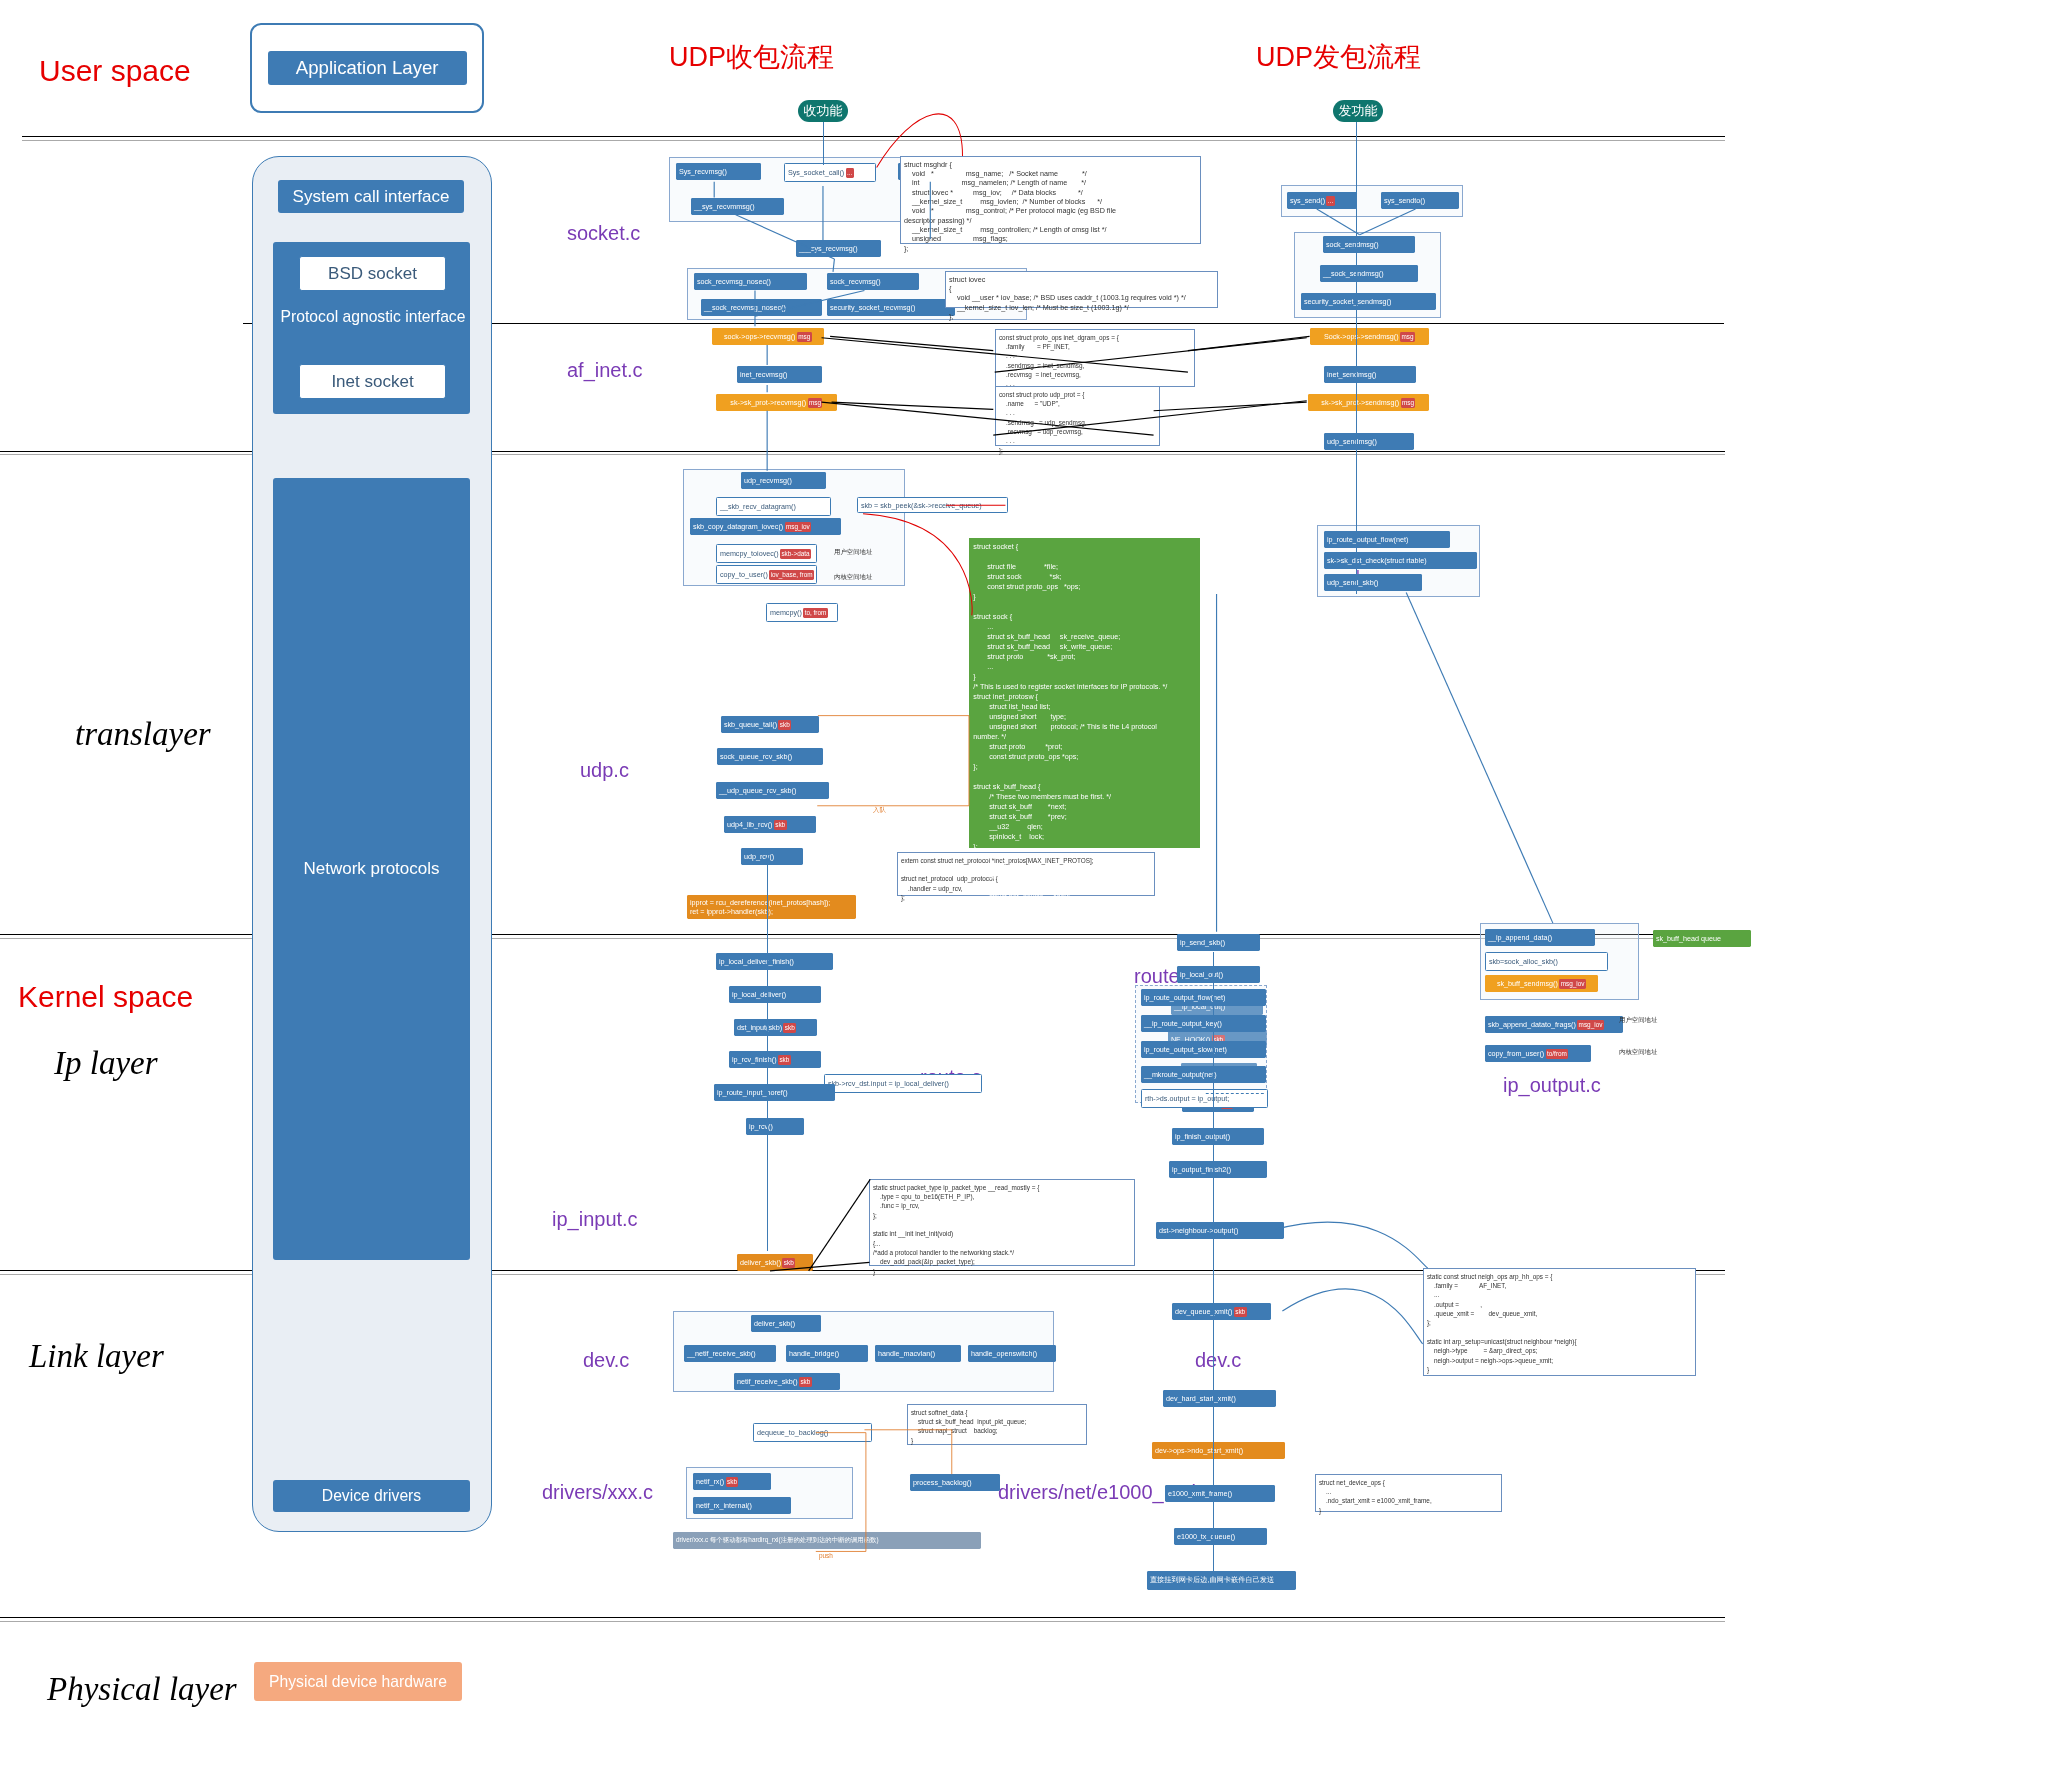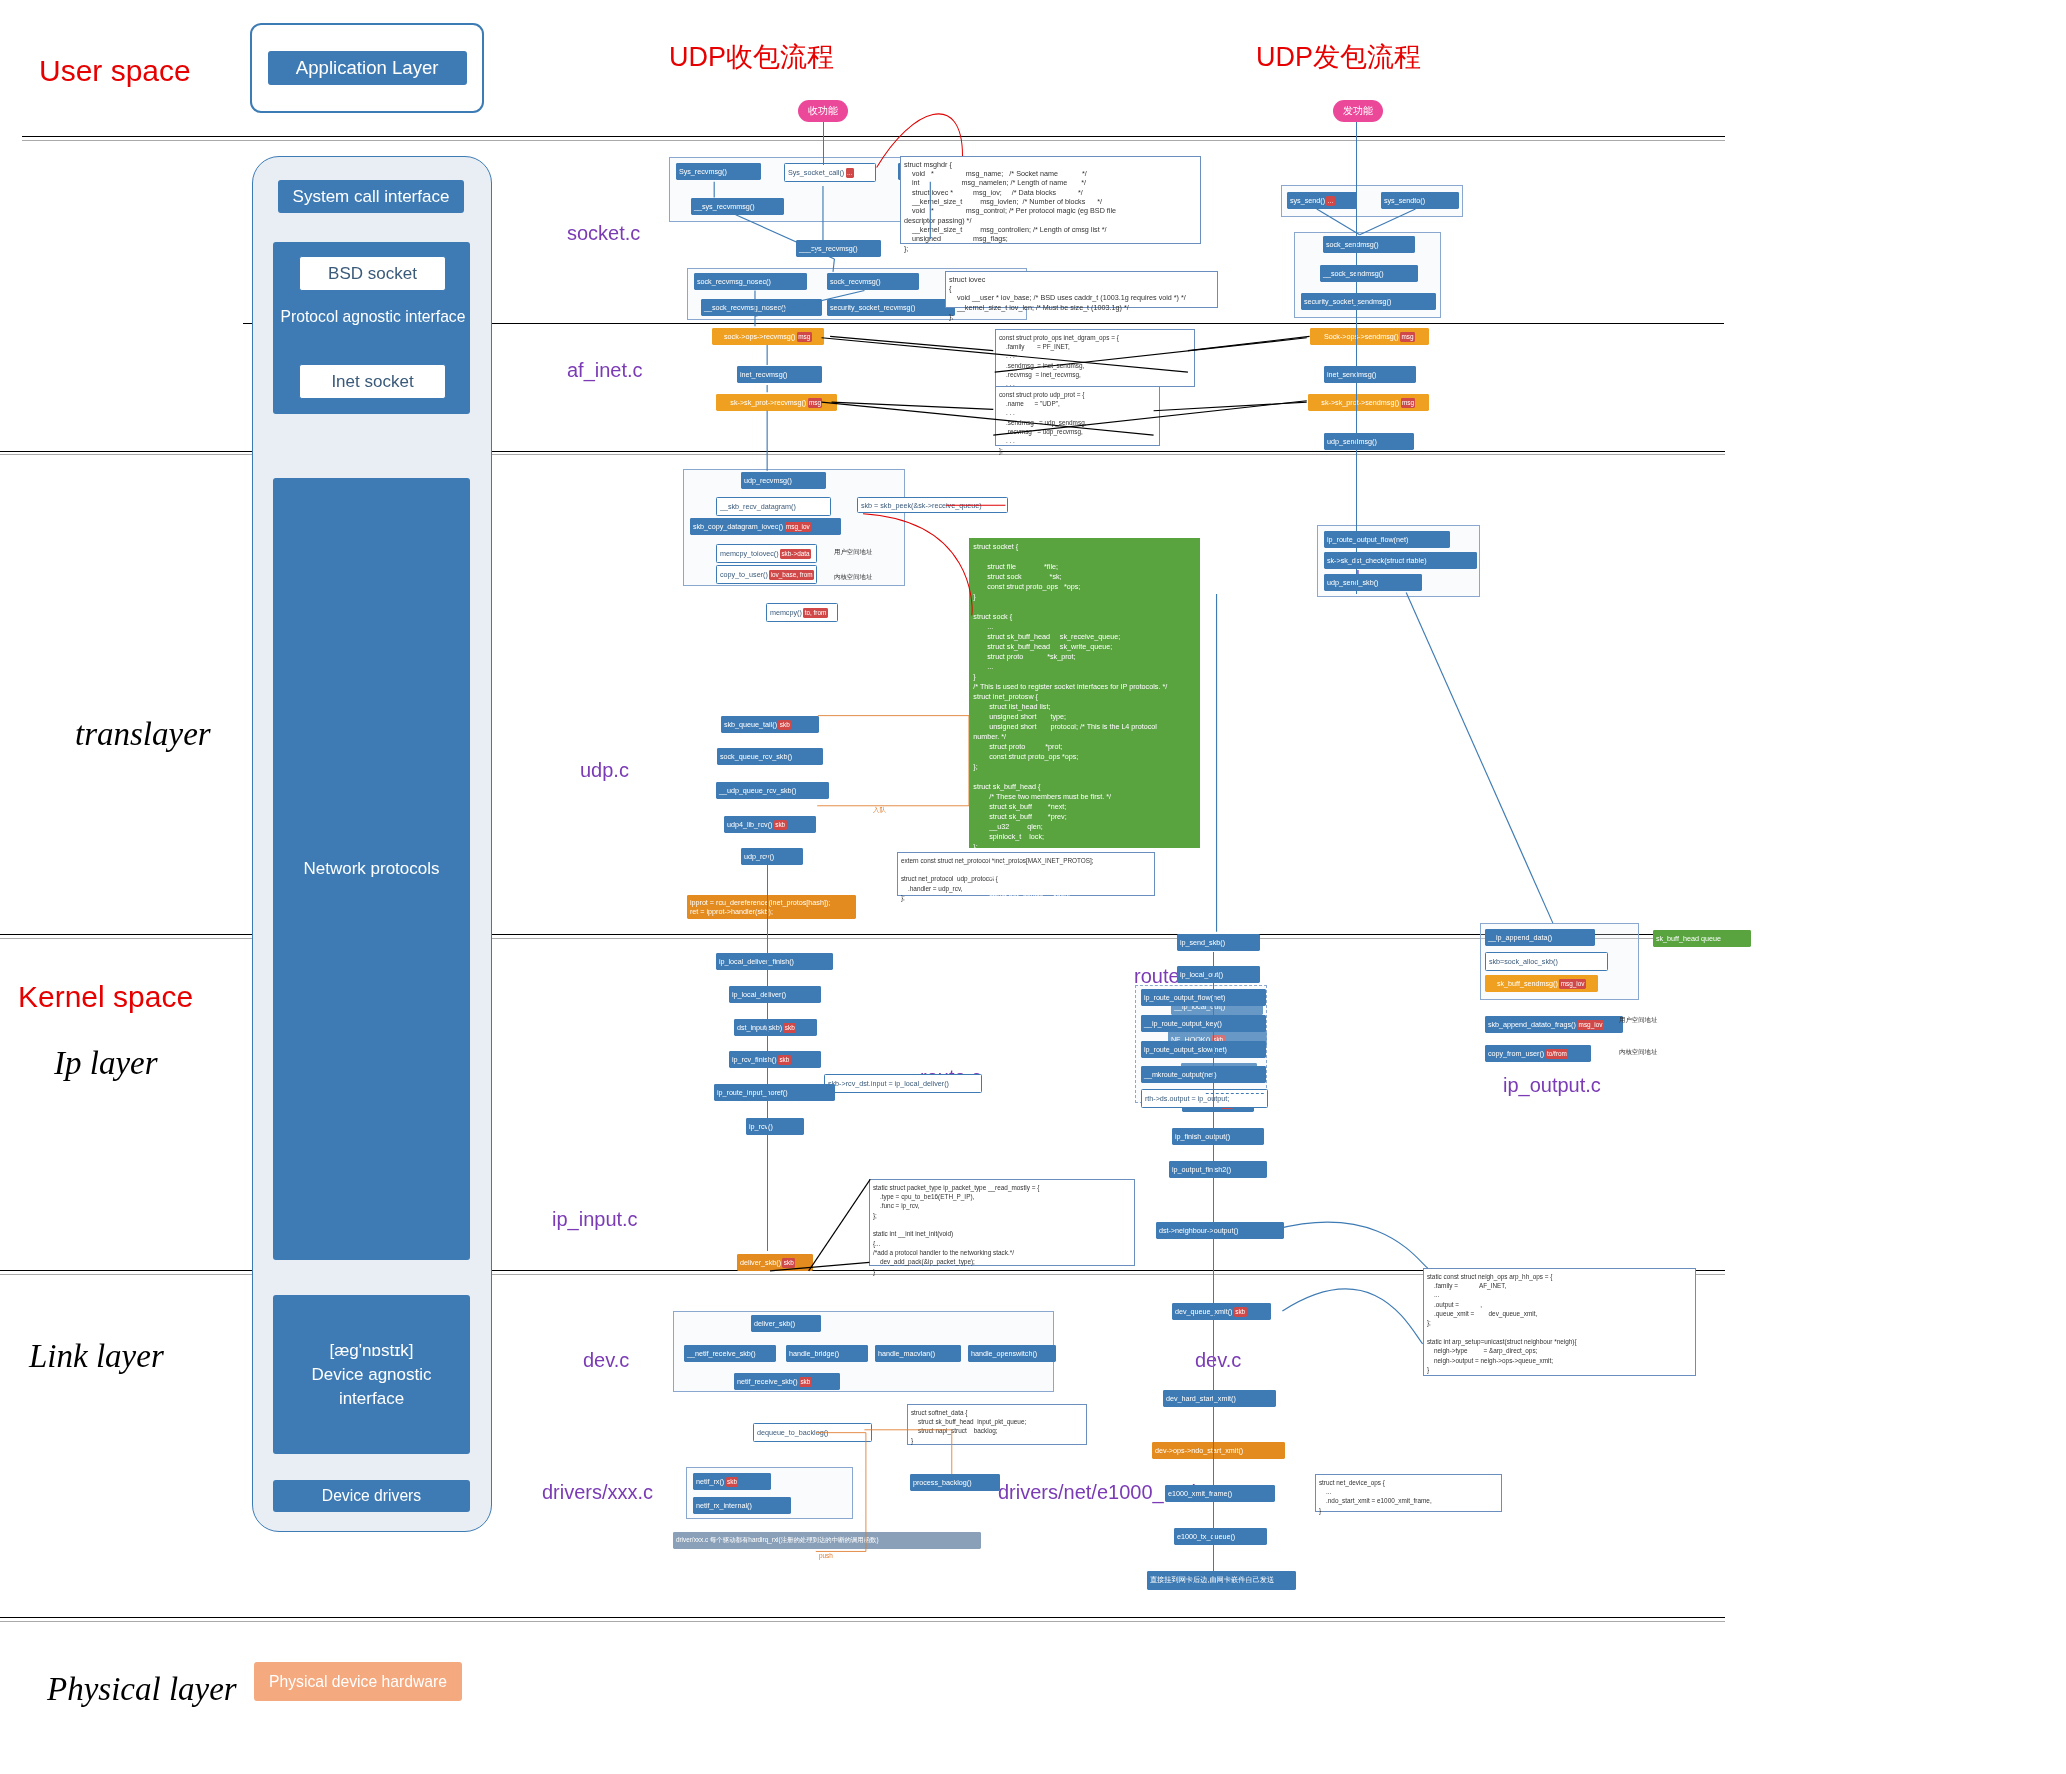--- a/index.html
+++ b/index.html
@@ -4,21 +4,21 @@
 <style>
   html,body{margin:0;padding:0;background:#fff;font-family:Arial,"Microsoft YaHei",sans-serif;}
   #canvas{position:relative;width:2066px;height:1774px;background:#fff;padding-left:28px;}
   
   .pill{position:absolute;border:2.1px solid #3d7bb4;border-radius:11px;background:#fff;}
   .pill-inner{position:absolute;background:#3e7bb4;color:#fff;font-size:18.6px;display:flex;align-items:center;justify-content:center;border-radius:2.9px;}
   .big-round{position:absolute;background:#e9eef4;border:1.4px solid #3d7bb4;border-radius:27px;}
   .block{position:absolute;background:#3e7bb4;color:#fff;display:flex;align-items:center;justify-content:center;font-size:17px;border-radius:2.9px;}
   .block.white{background:#fff;color:#3a5a7a;border:1.4px solid #3e7bb4;text-align:right;}
   .block.peach{background:#f5a97f;color:#fff;}
-  .block.start{border-radius:13px;background:#ec4899;color:#fff;font-size:10px;}
+  .block.start{border-radius:13px;background:#0f766e;color:#fff;font-size:13px;}
   .redtag{background:#d04848;color:#fff;font-size:6.4px;padding:0 1.4px;display:inline-flex;align-items:center;height:10px;border-radius:1.4px;margin-left:1.4px;}
   .label{position:absolute;}
   .label.section{font-size:33px;color:#000;font-style:italic;font-family:"Times New Roman",serif;}
   .label.redsec{font-size:30px;color:#e60000;}
   .label.purple{font-size:20px;color:#7a3bb5;}
   .label.tiny{font-size:6.4px;color:#333;}
   .label.tiny.orange{color:#e07b2a;}
   .hline{position:absolute;height:1.4px;background:#000;}
   .hline.gray{background:#aaa;height:0.7px;}
   .greenbox{position:absolute;background:#5aa440;color:#fff;font-size:7.2px;padding:4.3px;line-height:10px;white-space:pre;}
@@ -65,25 +65,20 @@
     <div class="pill-inner" style="left:15.7px;top:26px;width:199px;height:34px">Application Layer</div>
   </div>
 
   <div class="big-round" style="left:252px;top:156px;width:238px;height:1374px"></div>
   <div class="block" style="left:278px;top:180px;width:186px;height:33px">System call interface</div>
   <div class="block" style="left:273px;top:242px;width:197px;height:172px;background:#3e7bb4"></div>
   <div class="block white" style="left:299px;top:256px;width:145px;height:33px;font-size:17px">BSD socket</div>
   <div class="label" style="left:278px;top:308px;color:#fff;font-size:15.7px;width:190px;text-align:center">Protocol agnostic interface</div>
   <div class="block white" style="left:299px;top:364px;width:145px;height:33px;font-size:17px">Inet socket</div>
   <div class="block" style="left:273px;top:478px;width:197px;height:782px">Network protocols</div>
-  <div class="block" style="left:273px;top:1295px;width:197px;height:159px;flex-direction:column;font-size:17px;line-height:24px">
-    <span>[æɡ'nɒstɪk]</span>
-    <span>Device agnostic</span>
-    <span>interface</span>
-  </div>
   <div class="block" style="left:273px;top:1480px;width:197px;height:31.5px;font-size:15.7px">Device drivers</div>
   <div class="block peach" style="left:254px;top:1662px;width:208px;height:39px;font-size:15.7px">Physical device hardware</div>
 
   <div class="label purple" style="left:567px;top:222px">socket.c</div>
   <div class="label purple" style="left:567px;top:359px">af_inet.c</div>
   <div class="label purple" style="left:1066px;top:345px">af_inet.c</div>
   <div class="label purple" style="left:1038px;top:857px">af_inet.c</div>
   <div class="label purple" style="left:1038px;top:1208px">af_inet.c</div>
   <div class="label purple" style="left:580px;top:759px">udp.c</div>
   <div class="label purple" style="left:1338px;top:567px">udp.c</div>

